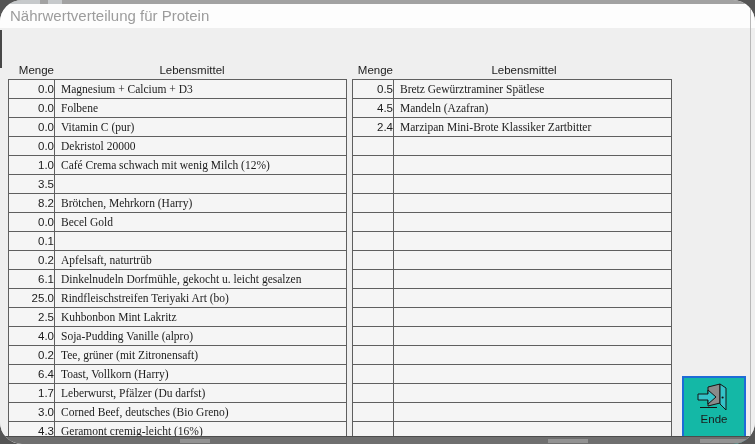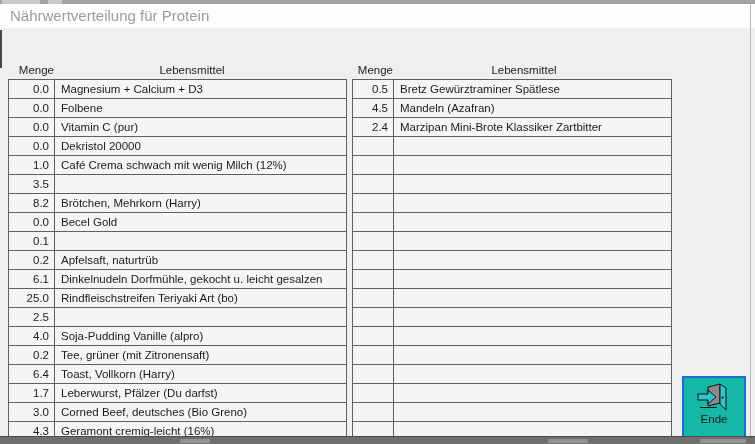--- a/index.html
+++ b/index.html
@@ -1,19 +1,20 @@
 <!DOCTYPE html>
 <html style="--accent: #1e6bd7; --icon-teal: #35c2c8; --icon-gray: #8a8a8a;"><head>
 <meta charset="utf-8">
 <style>
   html,body{margin:0;padding:0;background:#555;}
   .screen{
     position:relative;width:755px;height:444px;overflow:hidden;
     background:#efefef;
     font-family:"Liberation Sans", sans-serif;
+    border-radius:22px;
     -webkit-font-smoothing:antialiased;
   }
   
   .top-strip{position:absolute;left:0;top:0;width:755px;height:4px;background:#a2a2a2;}
   .top-strip .smudge{position:absolute;top:0;height:4px;background:#cfd3d6;opacity:.8;}
   .sm1{left:2px;width:38px;}
   .sm2{left:48px;width:14px;opacity:.5;}
   
   .titlebar{position:absolute;left:0;top:4px;width:755px;height:24px;background:#fdfdfd;}
   .title{position:absolute;left:10px;top:0;line-height:24px;font-size:15px;color:#9c9c9c;white-space:nowrap;}
@@ -26,22 +27,22 @@
   .table-group{position:absolute;top:36px;}
   .table-group.left{left:8px;width:339px;--menge-w:46px;}
   .table-group.right{left:352px;width:320px;--menge-w:41px;}
   .table-headers{position:relative;height:15px;font-size:11.5px;color:#1d1d1d;}
   .h-menge{position:absolute;left:0;top:0;width:var(--menge-w);text-align:right;}
   .h-name{position:absolute;left:var(--menge-w);right:17px;top:0;text-align:center;}
   .grid{border:1px solid #5f5f5f;background:#f5f5f5;}
   .row{display:flex;height:19px;box-sizing:border-box;border-bottom:1px solid #5f5f5f;}
   .row:last-child{border-bottom:none;}
   .cell{box-sizing:border-box;font-size:11.5px;color:#1b1b1b;line-height:18px;white-space:nowrap;overflow:hidden;}
-  .cell.menge{width:var(--menge-w);border-right:1px solid #5f5f5f;text-align:right;padding-right:5px;}
-  .cell.name{flex:1;padding-left:6px;}
+  .cell.menge{width:var(--menge-w);border-right:1px solid #5f5f5f;text-align:right;}
+  .cell.name{flex:1;padding-left:6px;font-family:Liberation Serif, serif;}
   
   .ende-button{
     position:absolute;left:682px;top:376px;width:64px;height:70px;
     box-sizing:border-box;border:2px solid var(--accent,#1e6bd7);
     background:#14b8a6;display:flex;flex-direction:column;align-items:center;
     justify-content:flex-start;padding-top:4px;cursor:pointer;
   }
   .ende-button .icon{width:36px;height:30px;display:block;}
   .ende-button .lbl{font-size:11.5px;color:#1b1b1b;margin-top:1px;}
   
@@ -114,20 +115,21 @@
           <div class="row">
             <div class="cell menge">6.1</div>
             <div class="cell name">Dinkelnudeln Dorfmühle, gekocht u. leicht gesalzen</div>
           </div>
           <div class="row">
             <div class="cell menge">25.0</div>
             <div class="cell name">Rindfleischstreifen Teriyaki Art (bo)</div>
           </div>
           <div class="row">
             <div class="cell menge">2.5</div>
+            <div class="cell name">Kuhbonbon Mint Lakritz</div>
           </div>
           <div class="row">
             <div class="cell menge">4.0</div>
             <div class="cell name">Soja-Pudding Vanille (alpro)</div>
           </div>
           <div class="row">
             <div class="cell menge">0.2</div>
             <div class="cell name">Tee, grüner (mit Zitronensaft)</div>
           </div>
           <div class="row">

